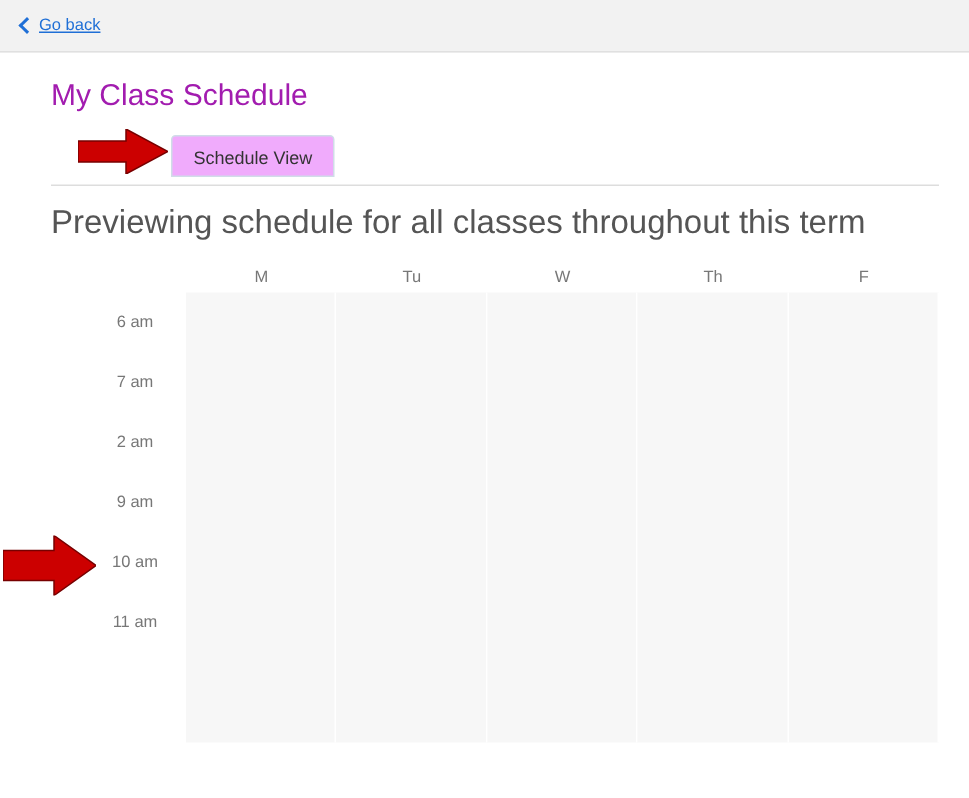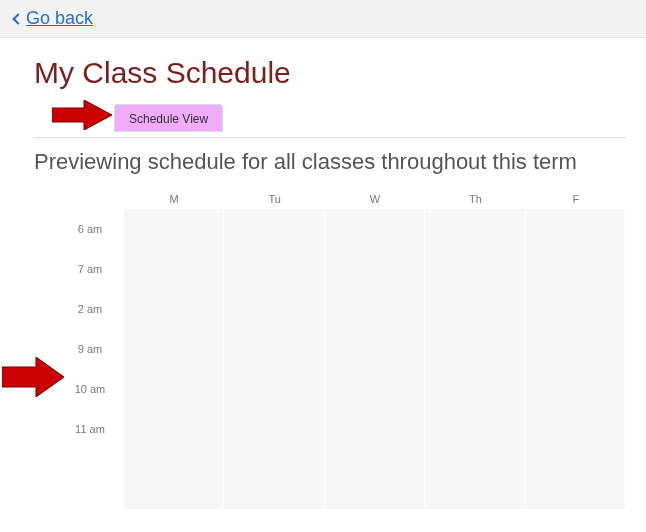--- a/index.html
+++ b/index.html
@@ -15,41 +15,41 @@
     background: #fff;
   }
   .topbar {
     background: #f2f2f2;
     padding: 8px 14px;
     border-bottom: 1px solid #e0e0e0;
   }
   .goback {
     color: #1f6fd6;
     text-decoration: underline;
-    font-size: 18px;
+    font-size: 11px;
     cursor: pointer;
     display: inline-flex;
     align-items: center;
     gap: 4px;
   }
   .goback .chev {
     display: inline-block;
     width: 8px; height: 8px;
     border-left: 2px solid #1f6fd6;
     border-bottom: 2px solid #1f6fd6;
     transform: rotate(45deg);
   }
   .page {
     padding: 12px 20px 40px 34px;
   }
   h1.title {
     margin: 6px 0 14px 0;
-    font-size: 30px;
+    font-size: 20px;
     font-weight: 400;
-    color: #7f1d1d;
+    color: #a21caf;
   }
   .tabs-row {
     position: relative;
     border-bottom: 1px solid #ddd;
     height: 34px;
     margin-bottom: 10px;
   }
   .tab {
     position: absolute;
     left: 80px;

